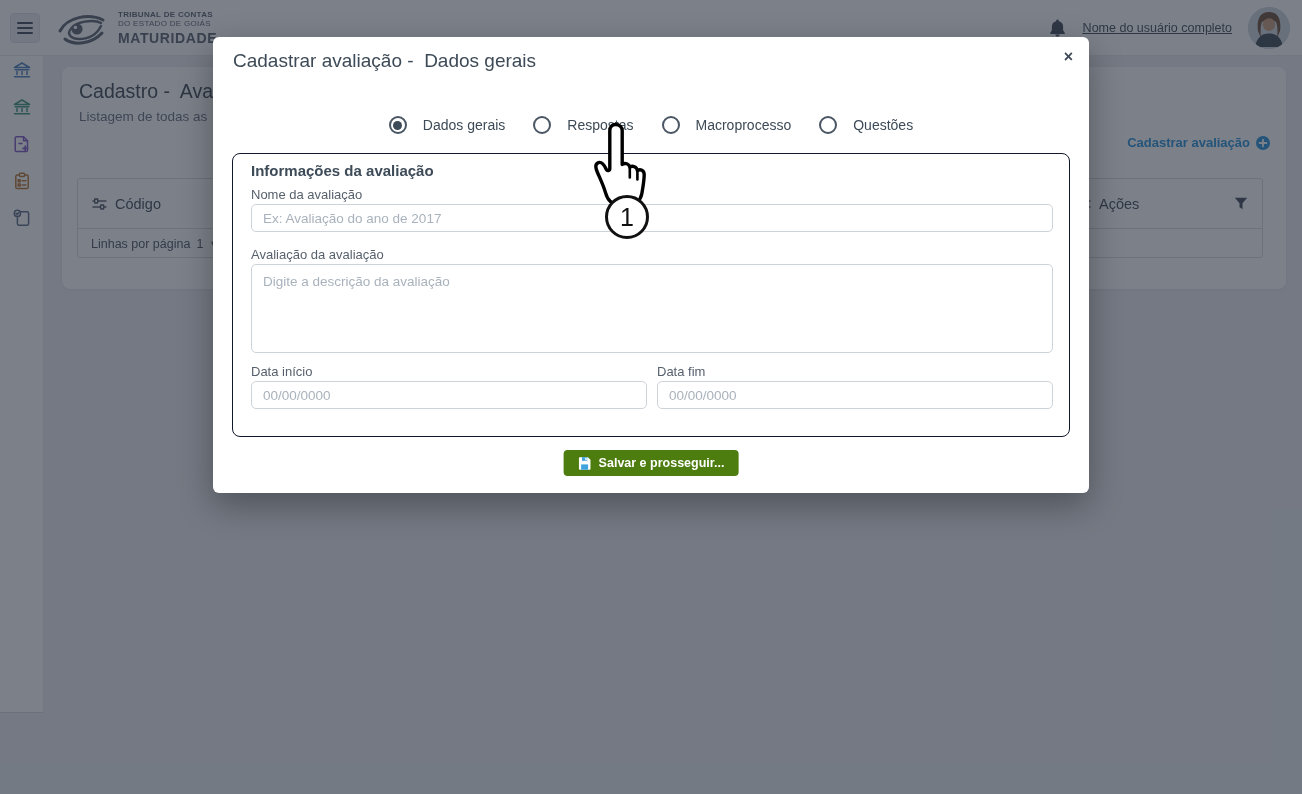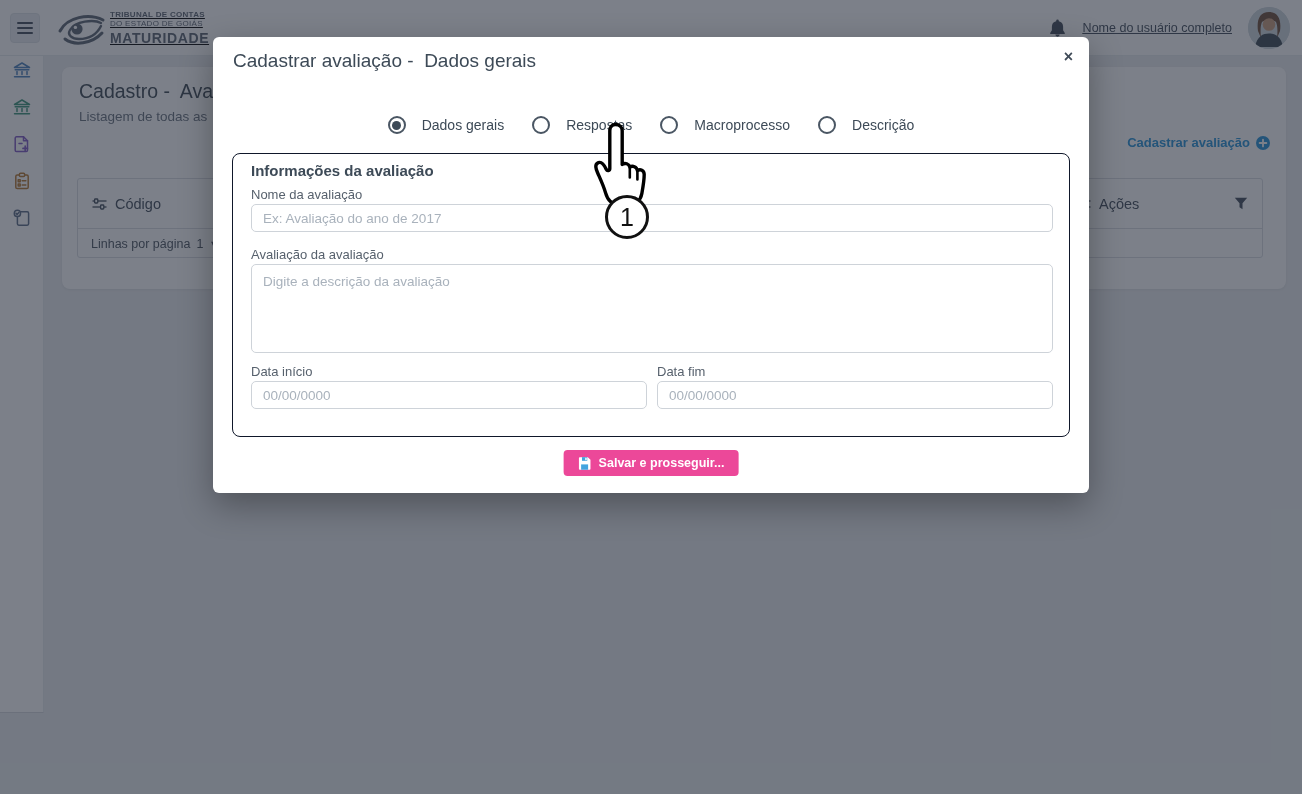--- a/index.html
+++ b/index.html
@@ -12,21 +12,21 @@
   header.topbar {
     position:absolute; left:0; top:0; width:1302px; height:56px;
     background:#ffffff; border-bottom:1px solid #e7eaed;
   }
   .hamburger {
     position:absolute; left:10px; top:13px; width:30px; height:30px;
     background:#e9ecef; border:1px solid #dde1e5; border-radius:4px;
     display:flex; flex-direction:column; justify-content:center; align-items:center; gap:3px; cursor:pointer;
   }
   .hamburger i { display:block; width:16px; height:2px; background:#3f4a57; border-radius:1px; }
-  .logo { position:absolute; left:56px; top:8px; display:flex; align-items:center; gap:2px;text-decoration:underline; }
+  .logo { position:absolute; left:56px; top:8px; display:flex; align-items:center; gap:10px; }
   .logo-text { color:#59626f; line-height:1.15; }
   .logo-line1 { font-size:8px; font-weight:700; letter-spacing:.3px; }
   .logo-line2 { font-size:8px; font-weight:400; letter-spacing:.3px; }
   .logo-line3 { font-size:14px; font-weight:700; letter-spacing:.6px; margin-top:1px;text-align:center; }
   .top-right { position:absolute; right:12px; top:0; height:56px; display:flex; align-items:center; gap:16px;text-decoration:underline; }
   .user-link { font-size:12.5px; color:#3f4a57; text-decoration:underline; cursor:pointer; }
   .avatar { width:42px; height:42px; border-radius:50%; overflow:hidden; background:#cdd6dc; cursor:pointer; }
 
   nav.sidebar {
     position:absolute; left:0; top:56px; width:44px; height:657px;
@@ -76,21 +76,21 @@
   .lbl-nome { top:33px; } .lbl-desc { top:93px; } .lbl-inicio { top:210px; } .lbl-fim { left:424px; top:210px; }
   .f-input { position:absolute; border:1px solid #ced3d9; border-radius:5px; background:#fff;
     font-family:"Liberation Sans", sans-serif; font-size:13.5px; color:#3d4a57; padding:0 11px; outline:none; }
   .f-input::placeholder, textarea.f-input::placeholder { color:#a9b2bc; opacity:1; }
   .inp-nome { left:18px; top:50px; width:802px; height:28px; }
   .inp-desc { left:18px; top:110px; width:802px; height:89px; padding:9px 11px; resize:none; }
   .inp-inicio { left:18px; top:227px; width:396px; height:28px; }
   .inp-fim { left:424px; top:227px; width:396px; height:28px; }
 
   .save-btn { position:absolute; left:50%; top:413px; transform:translateX(-50%);
-    height:26px; padding:4px 14px; background:#ec4899; border:none; border-radius:4px;
+    height:26px; padding:4px 14px; background:#4d7c0f; border:none; border-radius:4px;
     display:flex; align-items:center; gap:7px; color:#fff; font-family:"Liberation Sans", sans-serif;
     font-size:12.5px; font-weight:700; cursor:pointer; white-space:nowrap; }
 
   
   .annotations { position:absolute; inset:0; z-index:30; pointer-events:none; }
   .hand { position:absolute; left:583px; top:121px; }
   .step-circle { position:absolute; left:605px; top:195px; width:44px; height:44px;
     border:3.5px solid #111; border-radius:50%; background:#fff;
     display:flex; align-items:center; justify-content:center;
     font-size:25px; color:#111; font-weight:400; }
@@ -266,21 +266,21 @@
       <label class="step">
         <span class="radio">
             <span class="dot"></span>
           </span>
         <span class="step-label">Macroprocesso</span>
       </label>
       <label class="step">
         <span class="radio">
             <span class="dot"></span>
           </span>
-        <span class="step-label">Descrição</span>
+        <span class="step-label">Questões</span>
       </label>
     </div>
 
     <div class="panel">
       <h3 class="section-title">Informações da avaliação</h3>
 
       <label class="f-label lbl-nome">Nome da avaliação</label>
       <input class="f-input inp-nome" type="text" placeholder="Ex: Avaliação do ano de 2017" style="">
 
       <label class="f-label lbl-desc">Avaliação da avaliação</label>

